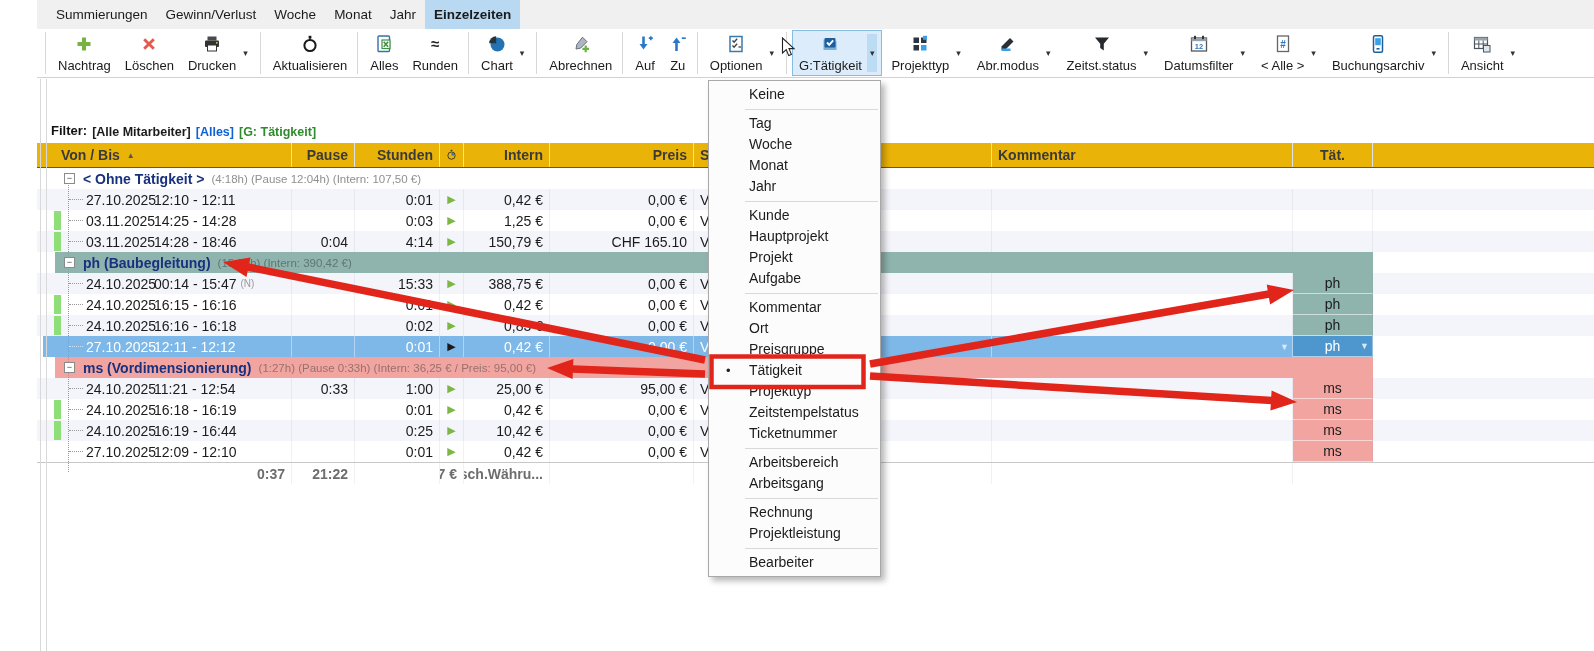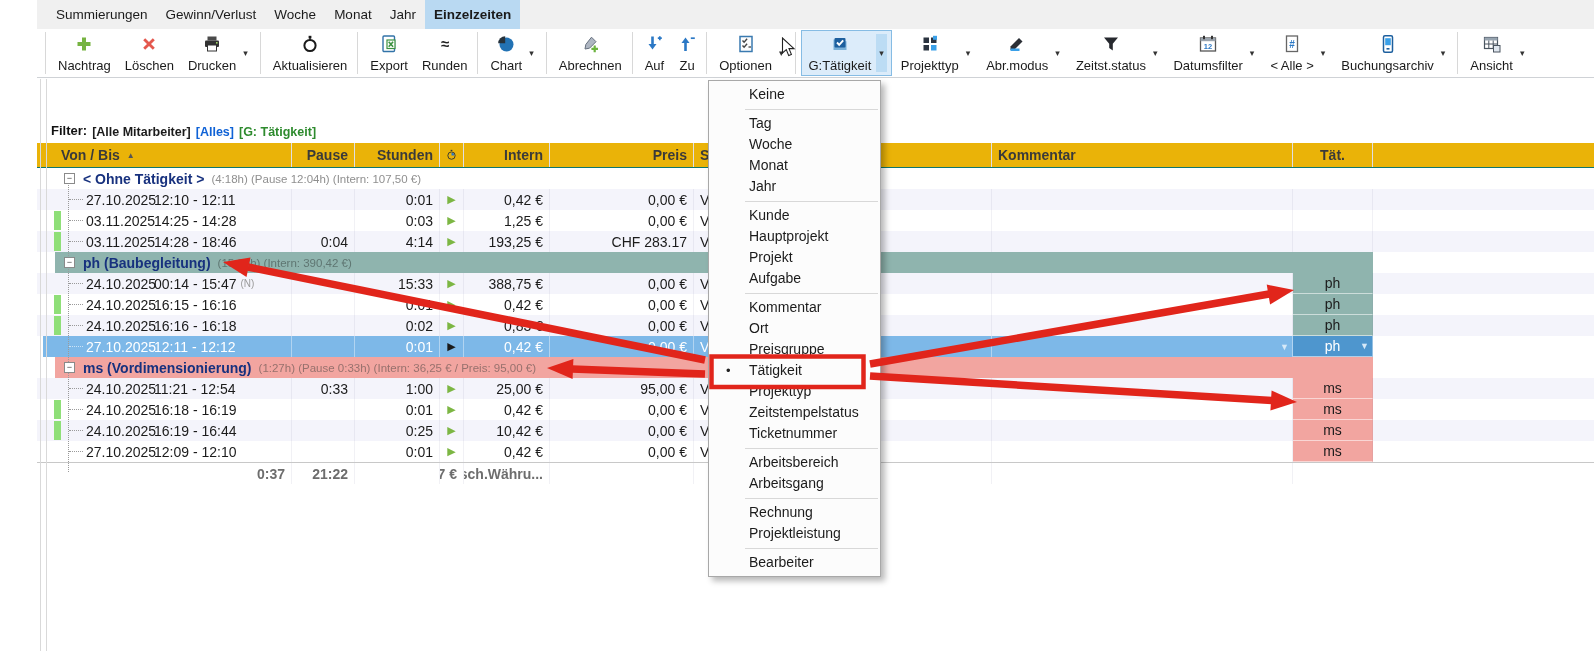--- a/index.html
+++ b/index.html
@@ -166,21 +166,21 @@
       <div class="tdiv"></div>
       <div class="tbtn">
         <div class="tcol">
           <span class="ticon">
             <svg viewBox="0 0 18 18">
               <rect x="3" y="1" width="11.5" height="15.5" rx="1" fill="#fff" stroke="#3273a8" stroke-width="1.4"></rect>
               <rect x="7" y="5" width="8" height="8.5" fill="#fff" stroke="#3d9241" stroke-width="1.2"></rect>
               <path d="M8.7 6.8l4.4 5M13.1 6.8l-4.4 5" stroke="#3d9241" stroke-width="1.6"></path>
             </svg>
           </span>
-          <span class="tlabel">Export</span>
+          <span class="tlabel">Alles</span>
         </div>
       </div>
       <div class="tbtn">
         <div class="tcol">
           <span class="ticon">
             <svg viewBox="0 0 18 18">
               <text x="9" y="14" font-size="15" font-weight="bold" text-anchor="middle" fill="#222">≈</text>
             </svg>
           </span>
           <span class="tlabel">Runden</span>
@@ -453,22 +453,22 @@
           <div class="cell" style="padding: 0px;">
             <span class="stub"></span>
             <span class="dt">03.11.2025</span>
             <span>14:28 - 18:46</span>
           </div>
           <div class="cell r">0:04</div>
           <div class="cell r">4:14</div>
           <div class="cell c">
             <span class="play">▶</span>
           </div>
-          <div class="cell r">193,25 €</div>
-          <div class="cell r">CHF 283.17</div>
+          <div class="cell r">150,79 €</div>
+          <div class="cell r">CHF 165.10</div>
           <div class="cell">Vo</div>
           <div class="cell" style="position: relative;"></div>
           <div class="cell c taet" style="position: relative;"></div>
           <div class="cell filler"></div>
         </div>
       </div>
       <div class="row g-teal">
         <div class="grid">
           <div class="cell nobord filler" style="border: none;"></div>
           <div class="band">

